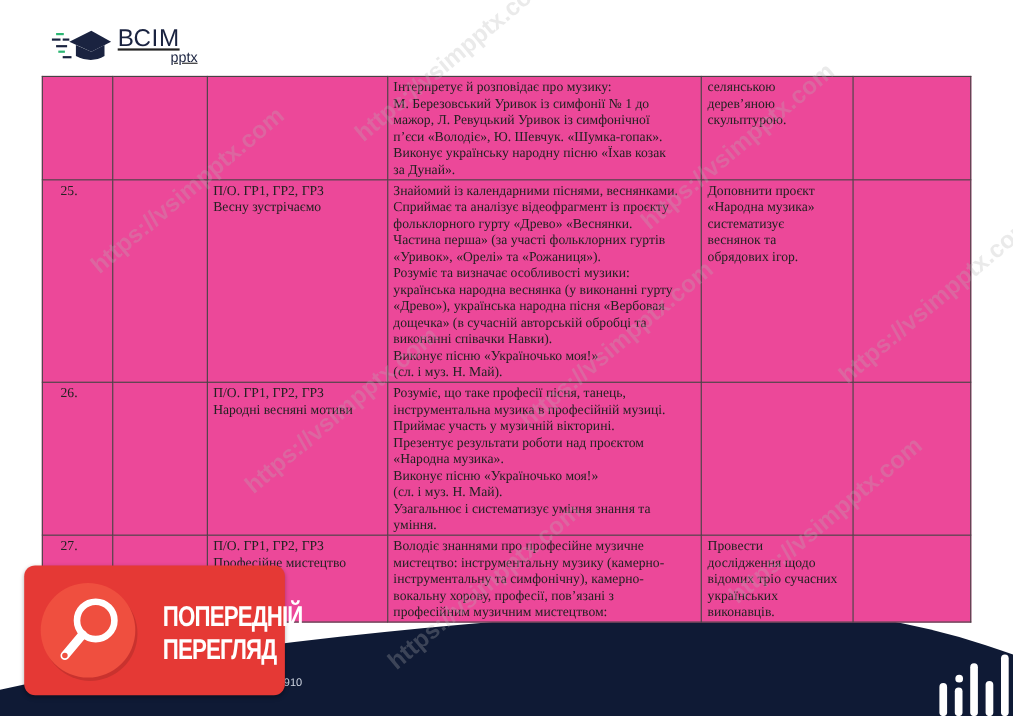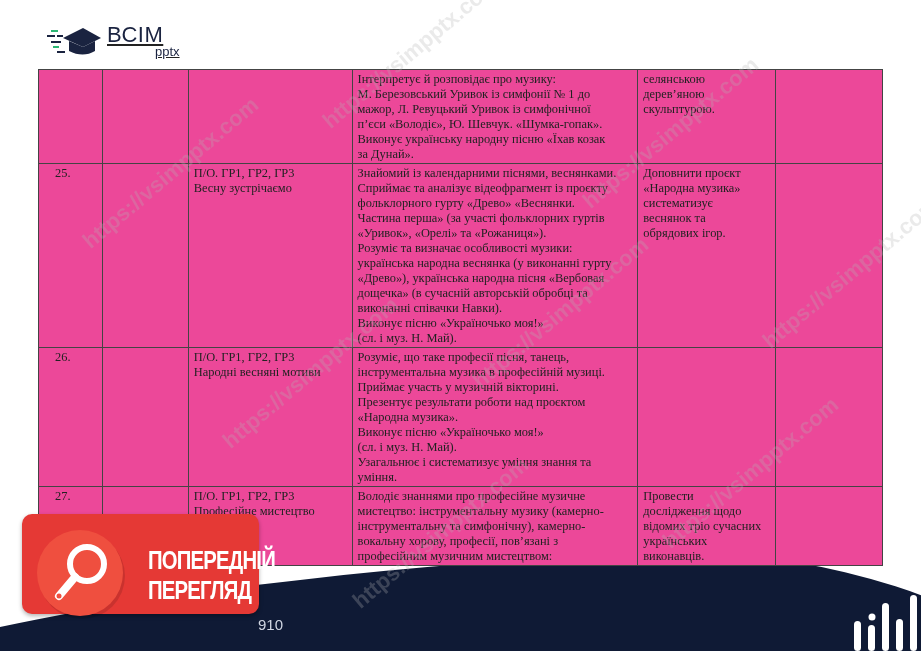--- a/index.html
+++ b/index.html
@@ -34,39 +34,39 @@
     }
     table.plan td {
       border: 1px solid #444; vertical-align: top; padding: 2px 4px 1px 5px;
     }
     col.c1 { width: 64px; } col.c2 { width: 86px; } col.c3 { width: 164px; }
     col.c4 { width: 286px; } col.c5 { width: 138px; } col.c6 { width: 107px; }
     .num { padding-left: 16px !important; }
     .line { display: block; }
 
     .preview {
-      position: absolute; left: 22px; top: 514px; width: 237px; height: 100px;
+      position: absolute; left: 22px; top: 514px; width: 237px; height: 118px;
       background: #e53935; border-radius: 10px; z-index: 5;
       box-shadow: 0 2px 4px rgba(0,0,0,0.3);
       display: flex; align-items: center;
     }
     .preview-circle {
       position: absolute; left: 15px; top: 16px; width: 86px; height: 86px;
       border-radius: 50%; background: #ef4f3f;
       box-shadow: 2px 3px 0 rgba(0,0,0,0.12);
     }
     .preview-text {
       position: absolute; left: 126px; top: 31px;
       font-family: "Liberation Sans", sans-serif; font-weight: bold; color: #fff;
       font-size: 26px; line-height: 30px; letter-spacing: -1px;
       transform: scaleX(0.78); transform-origin: left top;
     }
     .page-num {
       position: absolute; left: 258px; top: 616px; z-index: 4;
-      font-family: "Liberation Sans", sans-serif; font-size: 15px; color: #d0d6e2;
+      font-family: "Liberation Sans", sans-serif; font-size: 10px; color: #d0d6e2;
     }
     .bars { position: absolute; left: 850px; top: 585px; z-index: 3; }
 
     .watermark {
       position: absolute; z-index: 6; pointer-events: none;
       font-family: "Liberation Sans", sans-serif; font-size: 22px; font-weight: bold;
       color: rgba(180,180,180,0.28); transform: rotate(-40deg); white-space: nowrap;
     }
   </style>
 </head>

